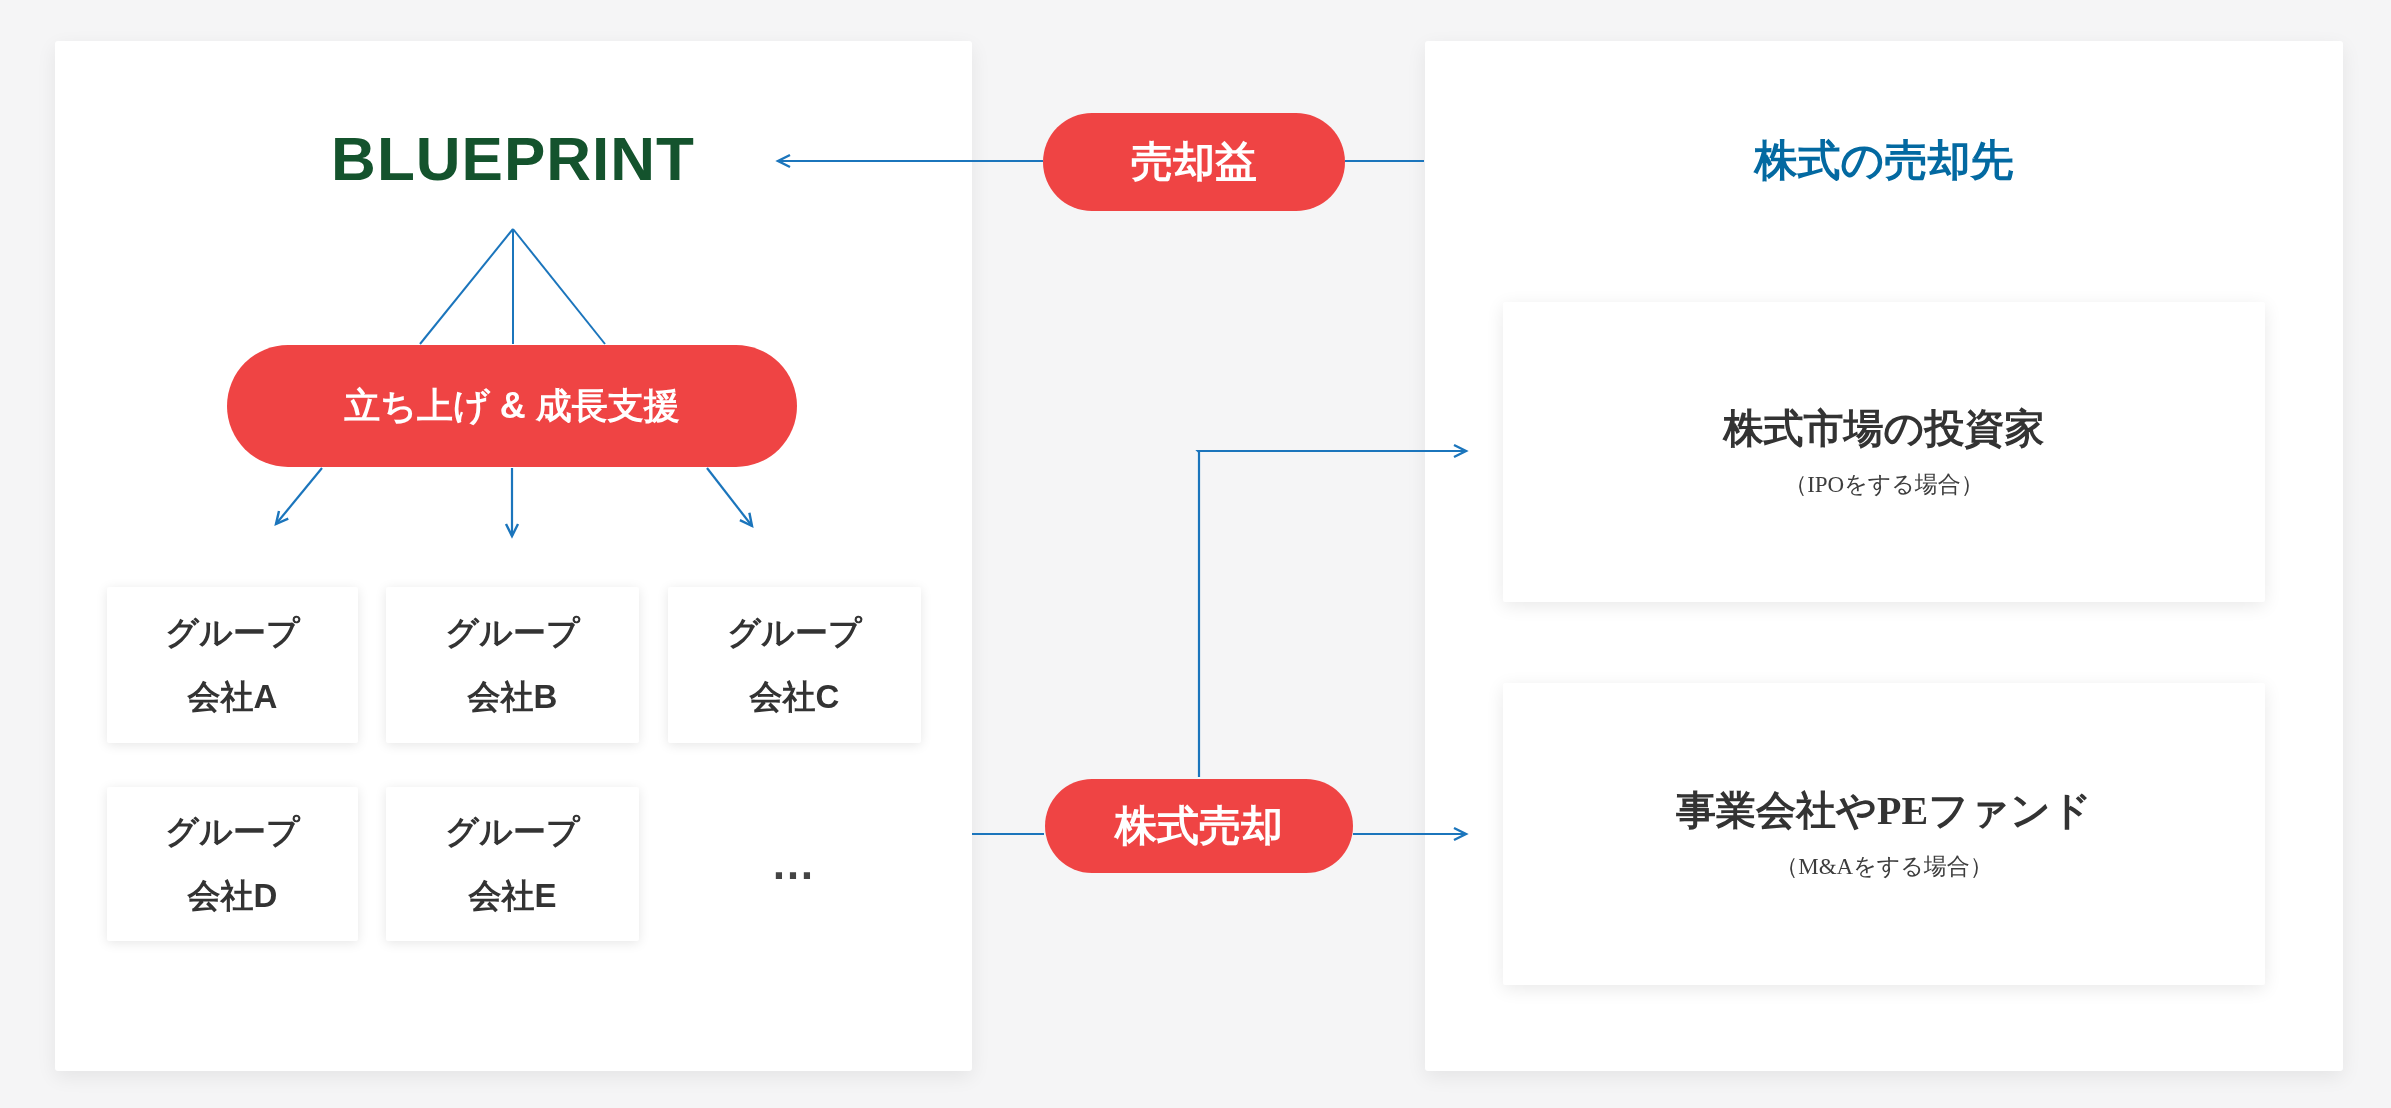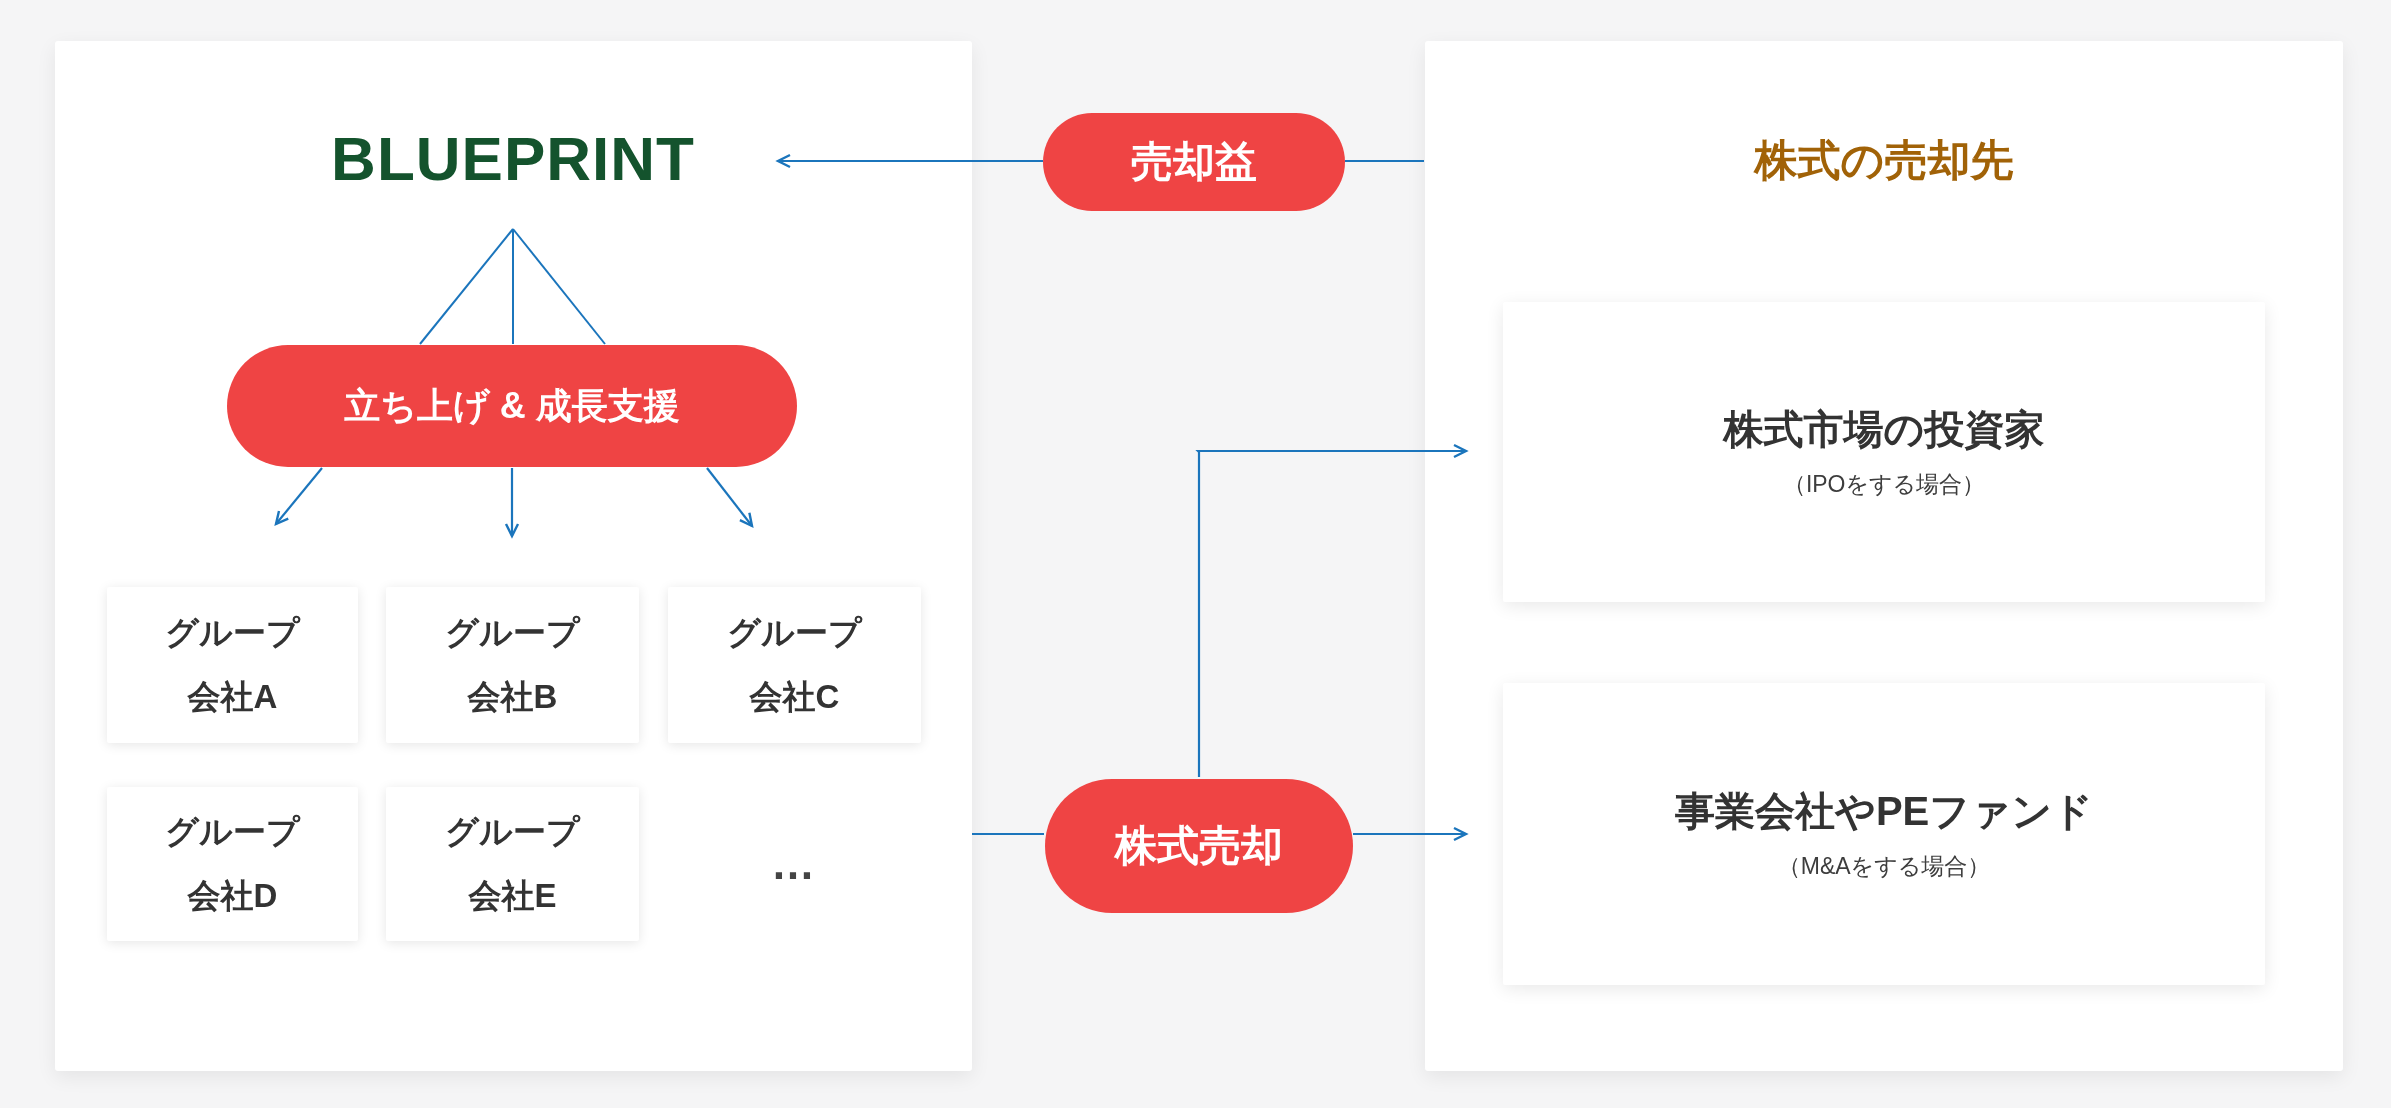--- a/index.html
+++ b/index.html
@@ -7,39 +7,39 @@
   .canvas{position:relative;width:2391px;height:1108px;background:#f5f5f6;overflow:hidden;}
   .panel{position:absolute;background:#ffffff;border-radius:3px;box-shadow:0 6px 20px rgba(0,0,0,0.07);}
   .panel-left{left:55px;top:41px;width:917px;height:1030px;}
   .panel-right{left:1425px;top:41px;width:918px;height:1030px;}
   .logo{position:absolute;left:213px;top:128px;width:600px;text-align:center;
         font-size:62px;font-weight:800;letter-spacing:1px;color:#14532d;line-height:1;}
   .pill{position:absolute;background:#ef4444;border-radius:999px;color:#ffffff;font-weight:bold;
         display:flex;align-items:center;justify-content:center;white-space:nowrap;}
   .pill-sale-profit{left:1043px;top:113px;width:302px;height:98px;font-size:42px;}
   .pill-support{left:227px;top:345px;width:570px;height:122px;font-size:36px;}
-  .pill-stock-sale{left:1045px;top:779px;width:308px;height:134px;font-size:42px;justify-content:center;}
+  .pill-stock-sale{left:1045px;top:779px;width:308px;height:94px;font-size:42px;justify-content:center;}
   .rtitle{position:absolute;left:1425px;top:139px;width:918px;text-align:center;
-          font-size:43px;font-weight:bold;color:#a16207;line-height:1;}
+          font-size:43px;font-weight:bold;color:#0369a1;line-height:1;}
   .gbox{position:absolute;background:#ffffff;border-radius:2px;
         box-shadow:0 2px 12px rgba(0,0,0,0.10);
         display:flex;align-items:center;justify-content:center;text-align:center;
         font-size:33px;font-weight:bold;color:#333333;line-height:1.95;}
   .gbox-a{left:107px;top:587px;width:251px;height:156px;}
   .gbox-b{left:386px;top:587px;width:253px;height:156px;}
   .gbox-c{left:668px;top:587px;width:253px;height:156px;}
   .gbox-d{left:107px;top:787px;width:251px;height:154px;}
   .gbox-e{left:386px;top:787px;width:253px;height:154px;}
   .more{position:absolute;left:668px;top:787px;width:253px;height:154px;
         display:flex;align-items:center;justify-content:center;
         font-size:44px;font-weight:bold;color:#444444;letter-spacing:3px;}
   .rbox{position:absolute;background:#ffffff;border-radius:2px;
         box-shadow:0 4px 18px rgba(0,0,0,0.09);
         display:flex;flex-direction:column;align-items:center;justify-content:center;gap:24px;
-        text-align:center;}
+        text-align:center;font-family:Liberation Serif, serif;}
   .rbox-1{left:1503px;top:302px;width:762px;height:300px;}
   .rbox-2{left:1503px;top:683px;width:762px;height:302px;}
   .rbox .t{font-size:40px;font-weight:bold;color:#333333;line-height:1;}
   .rbox .s{font-size:23px;color:#3d3d3d;line-height:1;}
   .lines{position:absolute;left:0;top:0;width:2391px;height:1108px;pointer-events:none;}
 </style>
 </head>
 <body>
 
 <div class="canvas">

